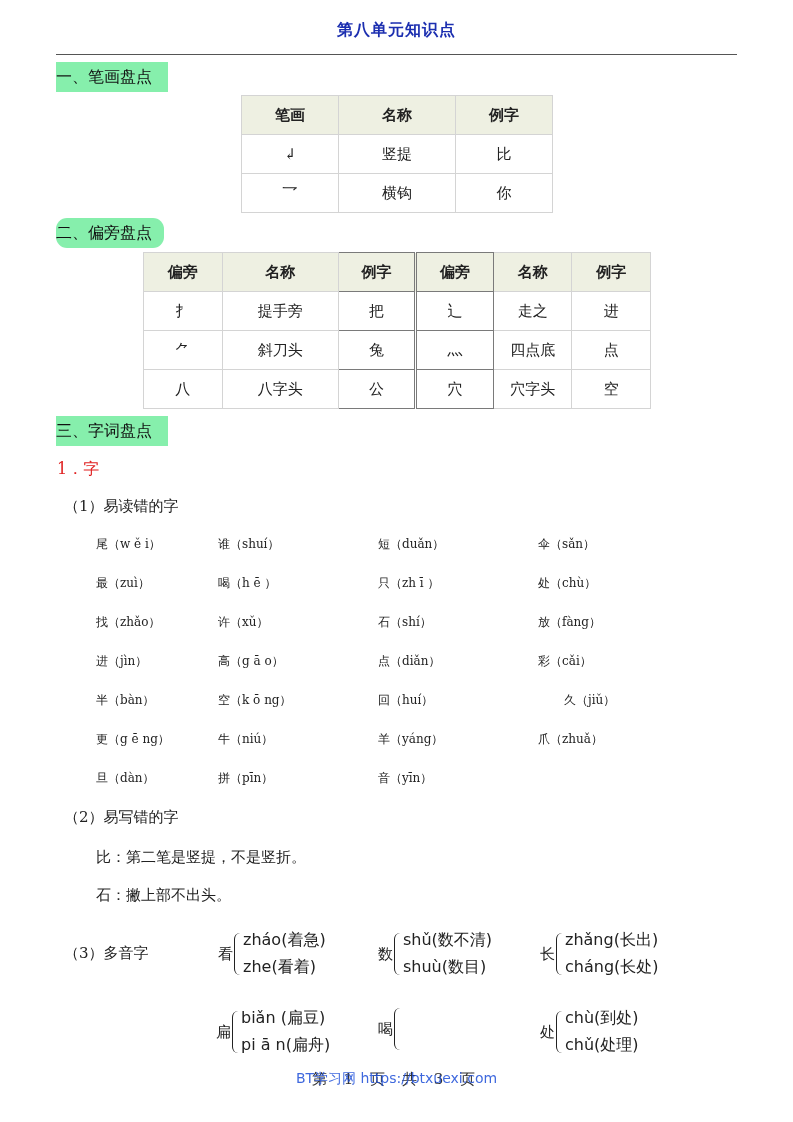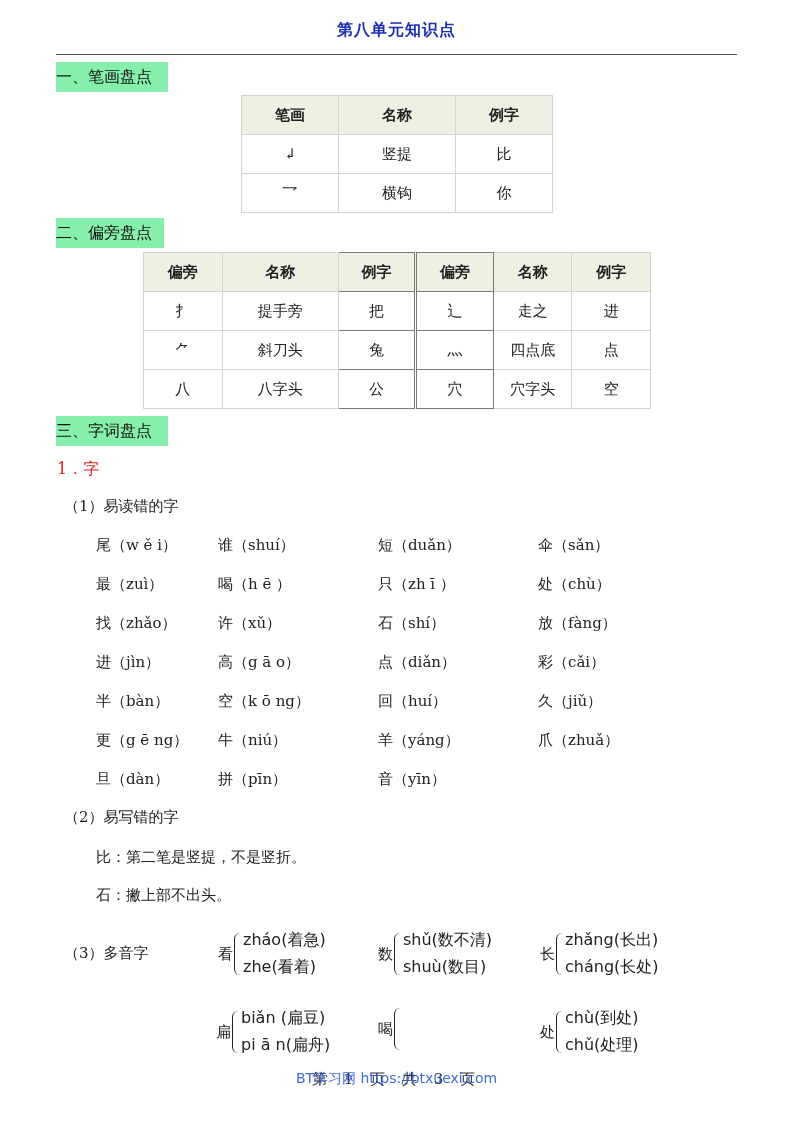--- a/index.html
+++ b/index.html
@@ -16,21 +16,21 @@
     position: absolute; left: 56px; background: #86efac; font-weight: normal; font-size: 16px;
     padding: 4px 0; height: 22px; line-height: 22px; width: 112px; color: #111;
   }
   table { border-collapse: collapse; position: absolute; font-size: 15px; }
   td, th { border: 1px solid #d4d4d4; text-align: center; height: 38px; padding: 0; margin-left: 16px; }
   th { background: #eef0e2; font-weight: bold; }
   .boxed { border: 1px solid #7a7a7a; }
   .boxed-dbl-right { border-right: 3px double #7a7a7a; }
   .red-head { position: absolute; left: 57px; top: 459px; color: #e02020; font-size: 16px; }
   .sub { position: absolute; left: 64px; font-size: 15px; }
-  .py { position: absolute; font-size: 15px; white-space: nowrap; text-align: right; }
+  .py { position: absolute; font-size: 12px; white-space: nowrap; text-align: right; }
   .note { position: absolute; left: 96px; font-size: 15px; }
   .poly { position: absolute; display: flex; align-items: center; font-size: 15px; }
   .poly .ch { margin-right: 1px; }
   .poly .brace {
     width: 6px; height: 42px; border-left: 1.5px solid #222; border-radius: 6px 0 0 6px; margin-right: 2px; position: relative;
   }
   .poly .lines { display: flex; flex-direction: column; gap: 6px; font-family: "DejaVu Sans", "Liberation Sans", sans-serif; font-size: 16px; }
   .footer {
     position: absolute; left: 0; width: 793px; top: 1070px; text-align: center; font-size: 15px; color: #555;
   }
@@ -57,21 +57,21 @@
     <td>比</td>
   </tr>
   <tr>
     <td>乛</td>
     <td>横钩</td>
     <td>你</td>
   </tr>
 </tbody>
   </table>
 
-<div class="sec-head" style="top:218px; width:108px;">二、偏旁盘点</div>
+<div class="sec-head" style="top:218px; width:108px;border-radius:11px;">二、偏旁盘点</div>
 <table style="left:143px; top:252px; width:508px;">
   <tbody>
       <tr>
     <th style="width:78px">偏旁</th>
     <th style="width:116px">名称</th>
     <th class="boxed boxed-dbl-right" style="width:76px">例字</th>
     <th class="boxed" style="width:76px">偏旁</th>
     <th style="width:78px">名称</th>
     <th style="width:78px">例字</th>
   </tr>
@@ -123,21 +123,21 @@
   <span class="py" style="left:538px; top:614px">放（fàng）</span>
 
   <span class="py" style="left:96px; top:653px">进（jìn）</span>
   <span class="py" style="left:218px; top:653px">高（g ā o）</span>
   <span class="py" style="left:378px; top:653px">点（diǎn）</span>
   <span class="py" style="left:538px; top:653px">彩（cǎi）</span>
 
   <span class="py" style="left:96px; top:692px">半（bàn）</span>
   <span class="py" style="left:218px; top:692px">空（k ō ng）</span>
   <span class="py" style="left:378px; top:692px">回（huí）</span>
-  <span class="py" style="left:538px; top:692px">久（jiǔ）</span>
+  <span class="py" style="left:564px; top:692px">久（jiǔ）</span>
 
   <span class="py" style="left:96px; top:731px">更（g ē ng）</span>
   <span class="py" style="left:218px; top:731px">牛（niú）</span>
   <span class="py" style="left:378px; top:731px">羊（yáng）</span>
   <span class="py" style="left:538px; top:731px">爪（zhuǎ）</span>
 
   <span class="py" style="left:96px; top:770px">旦（dàn）</span>
   <span class="py" style="left:218px; top:770px">拼（pīn）</span>
   <span class="py" style="left:378px; top:770px">音（yīn）</span>
 </div>

